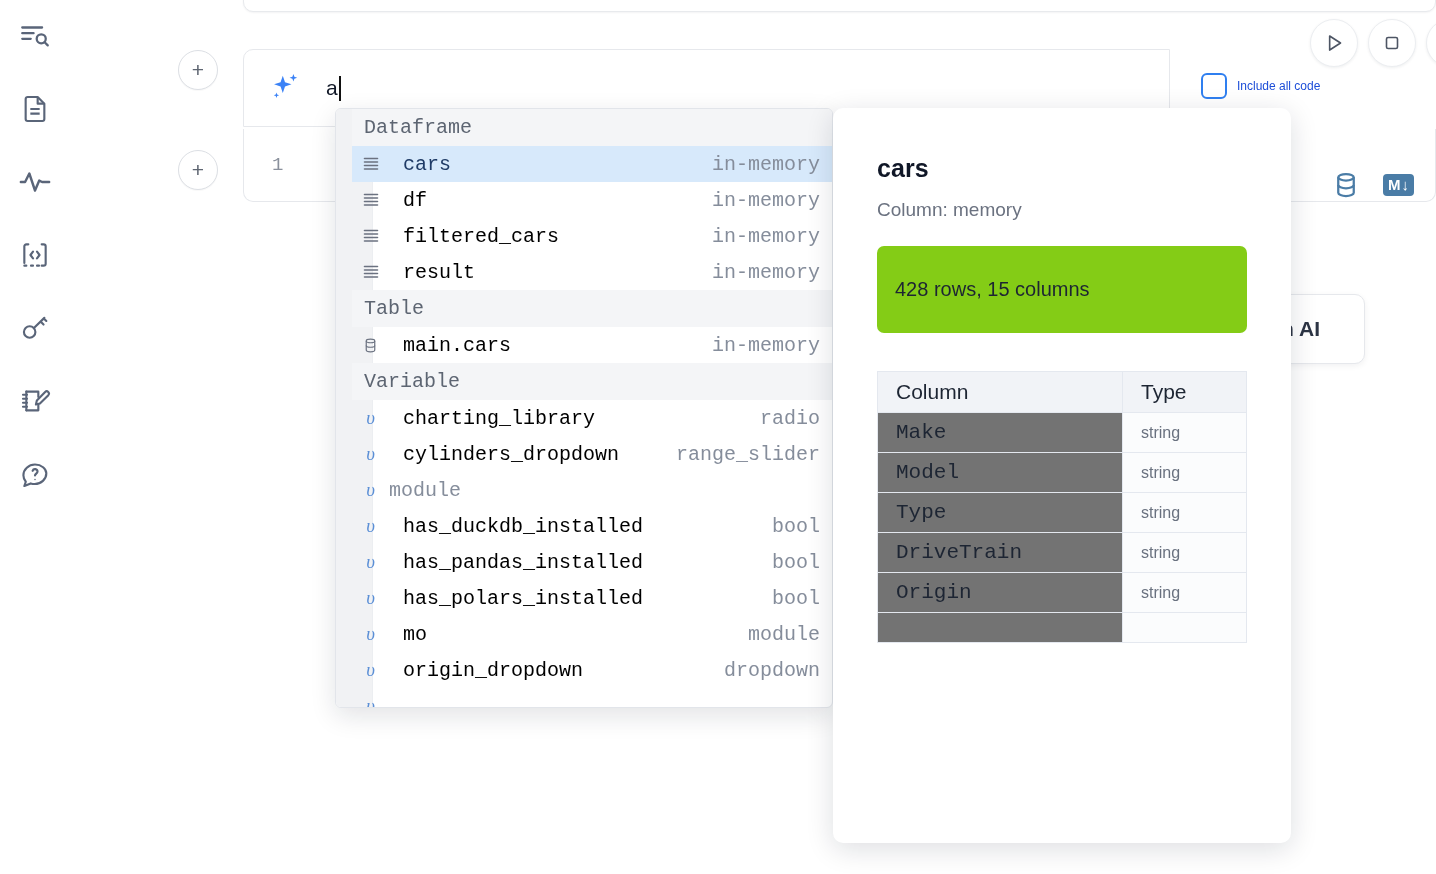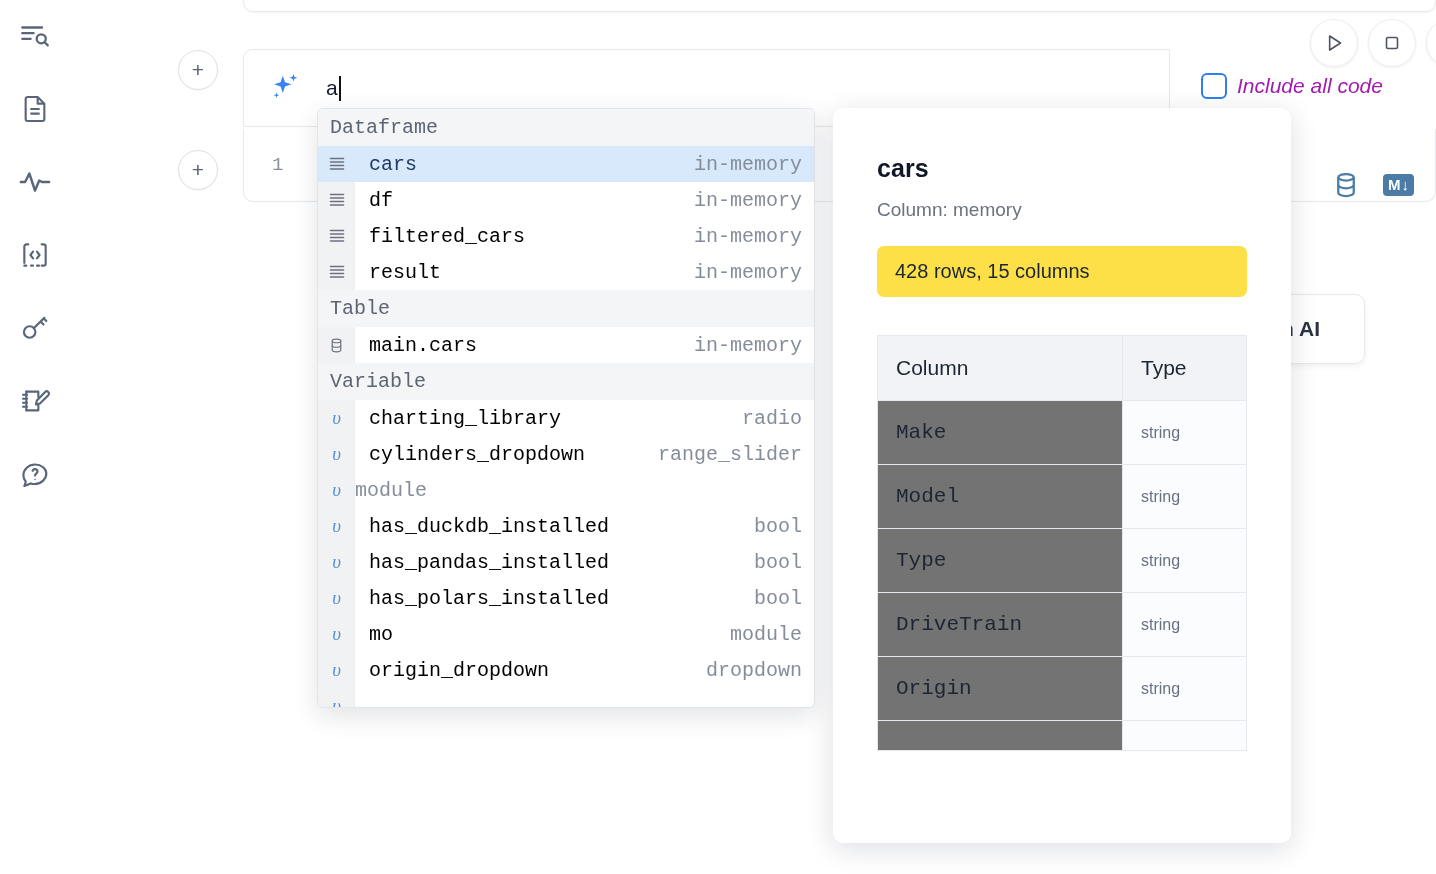--- a/index.html
+++ b/index.html
@@ -72,21 +72,21 @@
     border: 1px solid #eceef1; display:flex; align-items:center; justify-content:center;
     color:#4d5564; box-shadow: 0 1px 3px rgba(16,24,40,.07); cursor:pointer; flex:0 0 auto;
   }
   .include-row {
     position:absolute; left: 1201px; top: 73px; display:flex; align-items:center; gap: 10px; z-index:5;
   }
   .cb {
     width: 26px; height: 26px; border-radius: 6px;
     border: 2px solid #2f7ff0; background:#fff; cursor:pointer; flex:0 0 auto;
   }
-  .include-lbl { font-size: 21px; color:#a21caf; white-space: nowrap; font-style: italic; }
+  .include-lbl { font-size: 12px; color:#1d4ed8; white-space: nowrap; }
 
   
   .code-cell {
     position:absolute; left: 243px; top: 129px; width: 1193px; height: 73px;
     background:#fff; border:1px solid #e6e8ec; border-top: none;
     border-bottom-left-radius: 10px; border-bottom-right-radius: 10px;
   }
   .gutter-num {
     position:absolute; left: 272px; top: 154px; font-family:"Liberation Mono", monospace;
     font-size: 19px; color:#8a909c;
@@ -108,24 +108,24 @@
     position:absolute; left: 1100px; top: 294px; width: 265px; height: 70px;
     background:#fff; border:1px solid #e6e8ec; border-radius: 10px;
     box-shadow: 0 2px 6px rgba(16,24,40,.06);
     display:flex; align-items:center; justify-content:flex-end;
     padding-right: 44px; z-index: 2;
   }
   .ai-card-lbl { font-size: 21px; font-weight: 700; color:#2c3444; }
 
   
   .ac {
-    position:absolute; left: 317px; top: 108px; width: 498px; height: 600px;
+    position:absolute; left: 335px; top: 108px; width: 498px; height: 600px;
     background:#fff; border:1px solid #e2e5ea; border-radius: 6px;
     box-shadow: 0 8px 26px rgba(16,24,40,.12);
-    overflow: hidden; z-index: 10;
+    overflow: hidden; z-index: 10; padding-left: 16px;
   }
   .ac-gutter {
     position:absolute; left:0; top:0; width: 37px; height: 100%;
     background:#f1f2f4; border-right: 1px solid #eceef1;
   }
   .ac-list { position:relative; z-index: 1; }
   .ac-group {
     height: 37px; display:flex; align-items:center; padding-left: 12px;
     background:#f4f5f7;
     font-family:"Liberation Mono", monospace; font-size: 20px; color:#5d6572;
@@ -147,26 +147,26 @@
   
   .detail {
     position:absolute; left: 833px; top: 108px; width: 458px; height: 735px;
     background:#fff; border-radius: 10px;
     box-shadow: 0 6px 28px rgba(16,24,40,.14);
     overflow: hidden; z-index: 12; padding: 46px 44px 0 44px;
   }
   .d-title { font-size: 25px; font-weight: 700; color:#101727; letter-spacing:.1px; }
   .d-source { font-size: 19px; color:#6b7280; margin-top: 16px; }
   .d-pill {
-    margin-top: 25px; background:#fde047; border-radius: 7px;
-    padding: 14px 18px; font-size: 20px; color:#1d2533;
+    margin-top: 25px; background:#84cc16; border-radius: 7px;
+    padding: 32px 18px; font-size: 20px; color:#1d2533;
   }
   .d-table { margin-top: 38px; width: 100%; border-collapse: collapse; }
   .d-table th, .d-table td {
-    border: 1px solid #e4e8ef; text-align:left; padding: 20px 18px;
+    border: 1px solid #e4e8ef; text-align:left; padding: 8px 18px;
   }
   .d-table th { background:#f1f3f7; font-size: 21px; font-weight: 400; color:#1d2533; }
   .d-table td.col {
     font-family:Liberation Mono, monospace; font-size: 21px; color:#1d2533;
     background:#737373;
   }
   .d-table td.ty { font-size: 16px; color:#69717f; background:#fbfcfd; }
   .d-table tr.empty td { height: 30px; padding: 0; }
 </style>
 </head>

